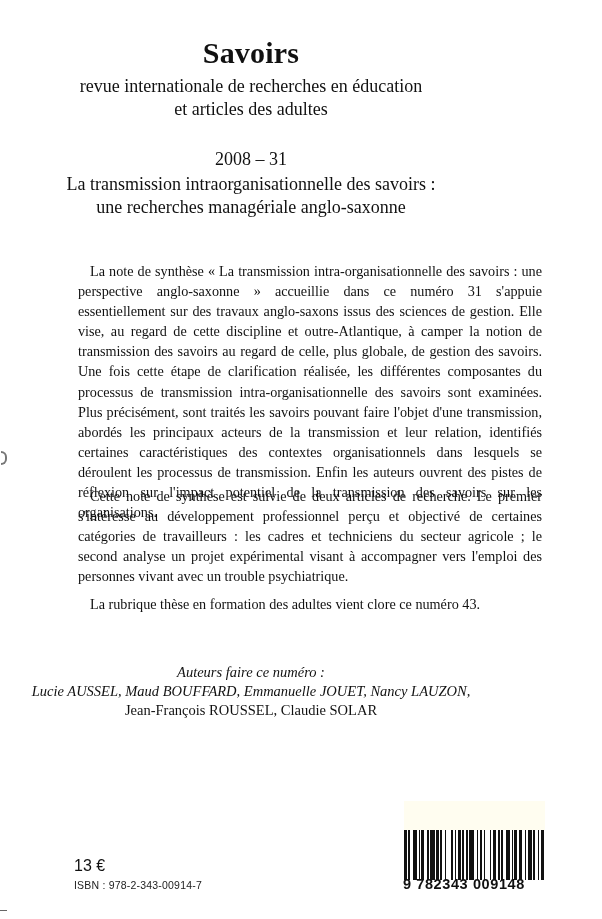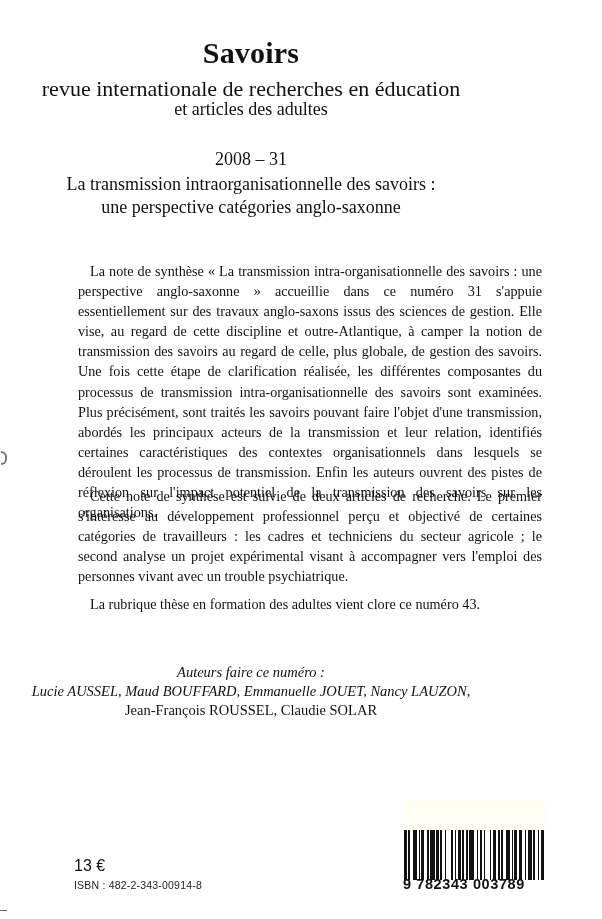--- a/index.html
+++ b/index.html
@@ -2,21 +2,21 @@
 <html><head>
 <meta charset="utf-8">
 <style>
   html, body { margin:0; padding:0; background:#ffffff; }
   body { width:602px; height:919px; position:relative; overflow:hidden; color:#111; }
   .serif { font-family: "Liberation Serif", "DejaVu Serif", serif; }
   .sans { font-family: Liberation Sans, sans-serif; }
   .center { position:absolute; left:0; width:502px; text-align:center; }
 
   #title { top:36px; font-size:30px; font-weight:bold; letter-spacing:0.2px; }
-  #subtitle1 { top:76px; font-size:22px; }
+  #subtitle1 { top:76px; font-size:18px; }
   #subtitle2 { top:99px; font-size:18px; }
   #issue { top:149px; font-size:18px; }
   #theme1 { top:174px; font-size:18px; }
   #theme2 { top:197px; font-size:18px; }
 
   .para { position:absolute; left:78px; width:464px; font-size:14.2px; line-height:20.1px; text-align:justify; }
   .para .indent { display:inline-block; width:12px; }
   #p1 { top:261px; }
   #p2 { top:486px; }
   #p3 { top:594px; }
@@ -40,32 +40,32 @@
 </head>
 <body>
 
 <div>
   <div id="title" class="center serif">Savoirs</div>
   <div id="subtitle1" class="center serif">revue internationale de recherches en éducation</div>
   <div id="subtitle2" class="center serif">et articles des adultes</div>
 
   <div id="issue" class="center serif">2008 – 31</div>
   <div id="theme1" class="center serif">La transmission intraorganisationnelle des savoirs :</div>
-  <div id="theme2" class="center serif">une perspective catégories anglo-saxonne</div>
+  <div id="theme2" class="center serif">une recherches managériale anglo-saxonne</div>
 
   <p id="p1" class="para serif" style="margin:0"><span class="indent"></span><span>La note de synthèse « La transmission intra-organisationnelle des savoirs : une perspective anglo-saxonne » accueillie dans ce numéro 31 s'appuie essentiellement sur des travaux anglo-saxons issus des sciences de gestion. Elle vise, au regard de cette discipline et outre-Atlantique, à camper la notion de transmission des savoirs au regard de celle, plus globale, de gestion des savoirs. Une fois cette étape de clarification réalisée, les différentes composantes du processus de transmission intra-organisationnelle des savoirs sont examinées. Plus précisément, sont traités les savoirs pouvant faire l'objet d'une transmission, abordés les principaux acteurs de la transmission et leur relation, identifiés certaines caractéristiques des contextes organisationnels dans lesquels se déroulent les processus de transmission. Enfin les auteurs ouvrent des pistes de réflexion sur l'impact potentiel de la transmission des savoirs sur les organisations.</span></p>
   <p id="p2" class="para serif" style="margin:0"><span class="indent"></span><span>Cette note de synthèse est suivie de deux articles de recherche. Le premier s'intéresse au développement professionnel perçu et objectivé de certaines catégories de travailleurs : les cadres et techniciens du secteur agricole ; le second analyse un projet expérimental visant à accompagner vers l'emploi des personnes vivant avec un trouble psychiatrique.</span></p>
   <p id="p3" class="para serif" style="margin:0"><span class="indent"></span><span>La rubrique thèse en formation des adultes vient clore ce numéro 43.</span></p>
 
   <div id="authors-label" class="center serif">Auteurs faire ce numéro :</div>
   <div id="authors-line1" class="center serif">Lucie AUSSEL, Maud BOUFFARD, Emmanuelle JOUET, Nancy LAUZON,</div>
   <div id="authors-line2" class="center serif">Jean-François ROUSSEL, Claudie SOLAR</div>
 
   <div id="price" class="sans">13 €</div>
-  <div id="isbn" class="sans">ISBN : 482-2-343-00914-8</div>
+  <div id="isbn" class="sans">ISBN : 978-2-343-00914-7</div>
 
   <div id="barcode-band"></div>
   <div id="barcode">
       <div class="bar" style="width: 2.90722px;"></div>
       <div class="gap" style="width: 1.45361px;"></div>
       <div class="bar" style="width: 1.45361px;"></div>
       <div class="gap" style="width: 2.90722px;"></div>
       <div class="bar" style="width: 4.36082px;"></div>
       <div class="gap" style="width: 1.45361px;"></div>
       <div class="bar" style="width: 1.45361px;"></div>
@@ -120,17 +120,17 @@
       <div class="gap" style="width: 1.45361px;"></div>
       <div class="bar" style="width: 4.36082px;"></div>
       <div class="gap" style="width: 1.45361px;"></div>
       <div class="bar" style="width: 1.45361px;"></div>
       <div class="gap" style="width: 2.90722px;"></div>
       <div class="bar" style="width: 1.45361px;"></div>
       <div class="gap" style="width: 1.45361px;"></div>
       <div class="bar" style="width: 2.90722px;"></div>
       <div class="gap" style="width: 1.45361px;"></div>
     </div>
-  <div id="barcode-digits" class="sans">9 782343 003789</div>
+  <div id="barcode-digits" class="sans">9 782343 009148</div>
 
   <div id="edge-mark"></div>
   <div id="bottom-mark"></div>
 </div>
 
 </body></html>

